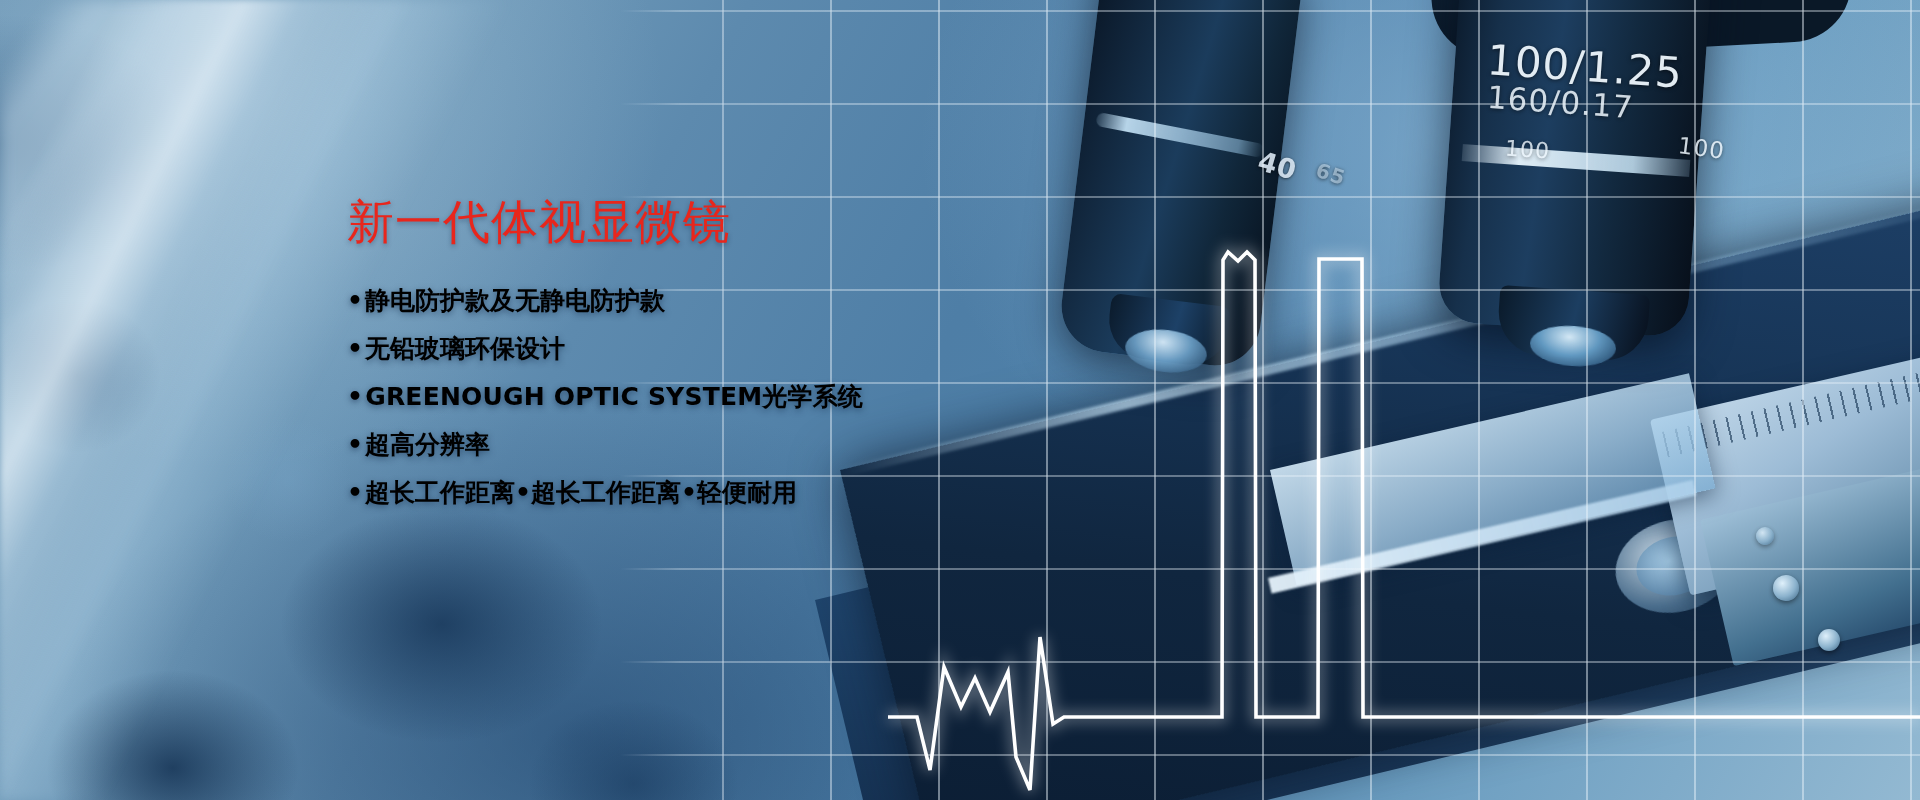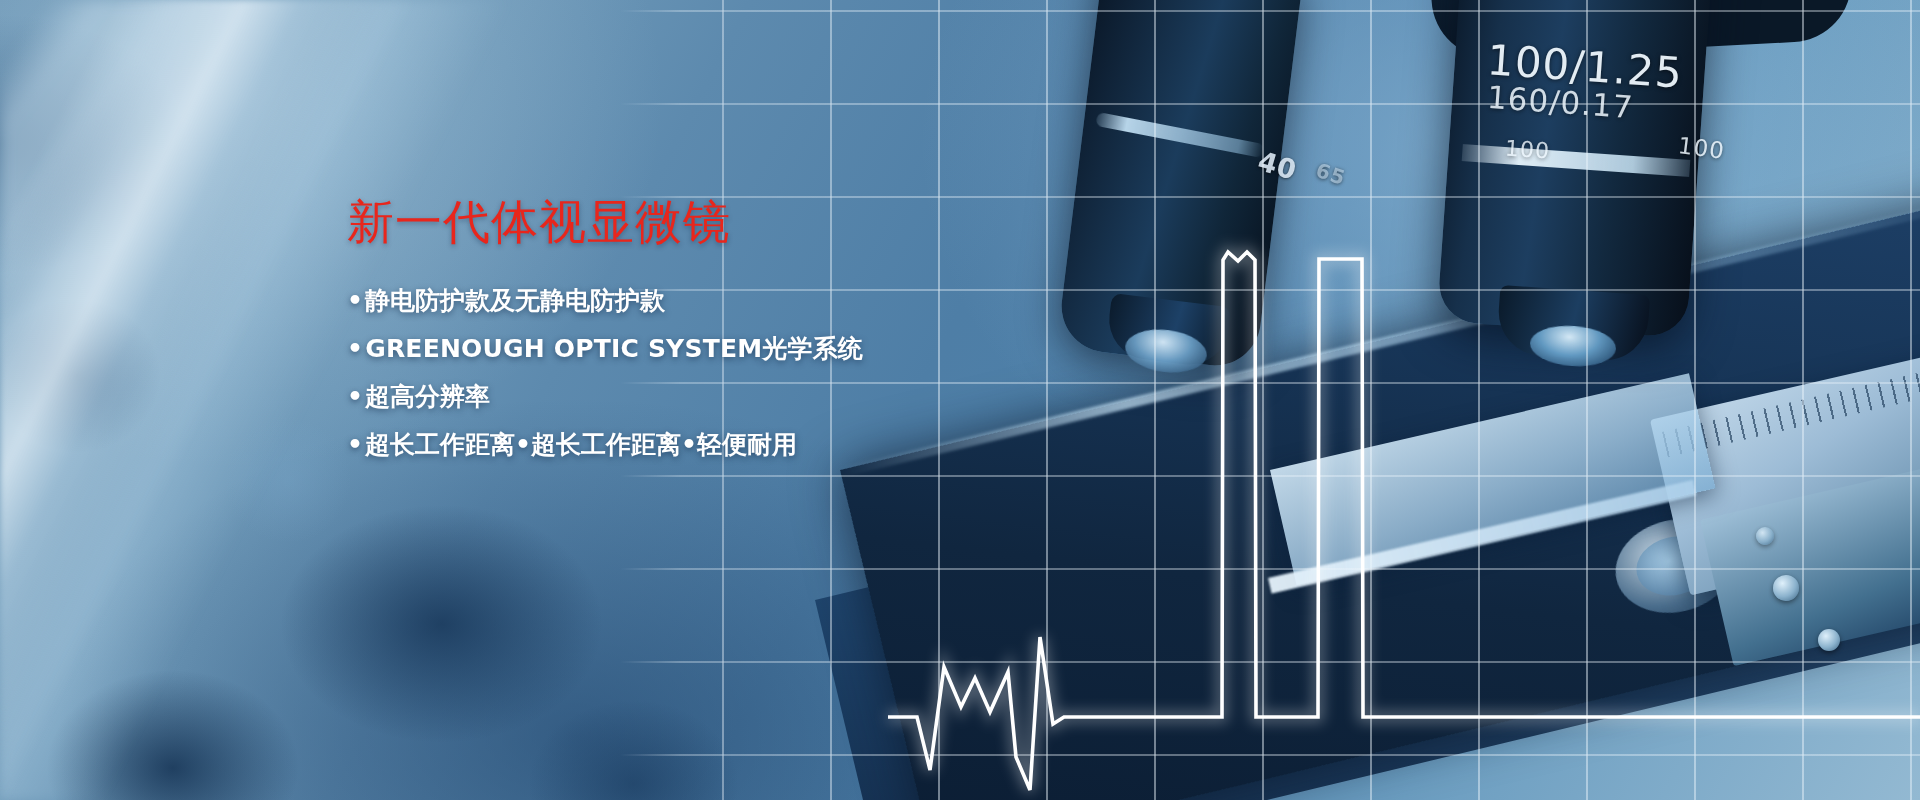--- a/index.html
+++ b/index.html
@@ -225,21 +225,21 @@
 
   
   #copy{position:absolute;left:347px;top:196px;width:620px;}
   #headline{
     color:#e8261c;font-size:47px;font-weight:400;letter-spacing:1px;line-height:1.1;
     margin:0 0 40px 0;
     text-shadow:0 2px 5px rgba(10,30,60,.35);
     font-family:"DejaVu Sans","Liberation Sans",sans-serif;
   }
   .bullet{
-    color:#ffffff;font-size:25px;font-weight:700;line-height:1;
+    color:#000000;font-size:25px;font-weight:700;line-height:1;
     margin:0 0 23px 0;white-space:nowrap;
     text-shadow:0 2px 6px rgba(12,35,65,.55);
     font-family:"DejaVu Sans","Liberation Sans",sans-serif;
   }
   .bullet .dot{margin-right:2px;}
   .bullet.latin{letter-spacing:.2px;}
 </style>
 </head>
 <body>
 
@@ -298,20 +298,21 @@
            L 1223,260 L 1228,252 L 1238,261 L 1247,252 L 1255,260 L 1256,717 L 1318,717
            L 1319,259 L 1362,259 L 1363,717 L 1920,717"></path>
     </g>
   </svg>
 
   <div id="copy">
     <h1 id="headline">新一代体视显微镜</h1>
 
     <p class="bullet"><span class="dot">•</span><span>静电防护款及无静电防护款</span></p>
 
+    <p class="bullet"><span class="dot">•</span><span>无铅玻璃环保设计</span></p>
 
     <p class="bullet latin"><span class="dot">•</span><span>GREENOUGH OPTIC SYSTEM光学系统</span></p>
 
     <p class="bullet"><span class="dot">•</span><span>超高分辨率</span></p>
 
     <p class="bullet"><span class="dot">•</span><span>超长工作距离•超长工作距离•轻便耐用</span></p>
 
   </div>
 
 </div>

